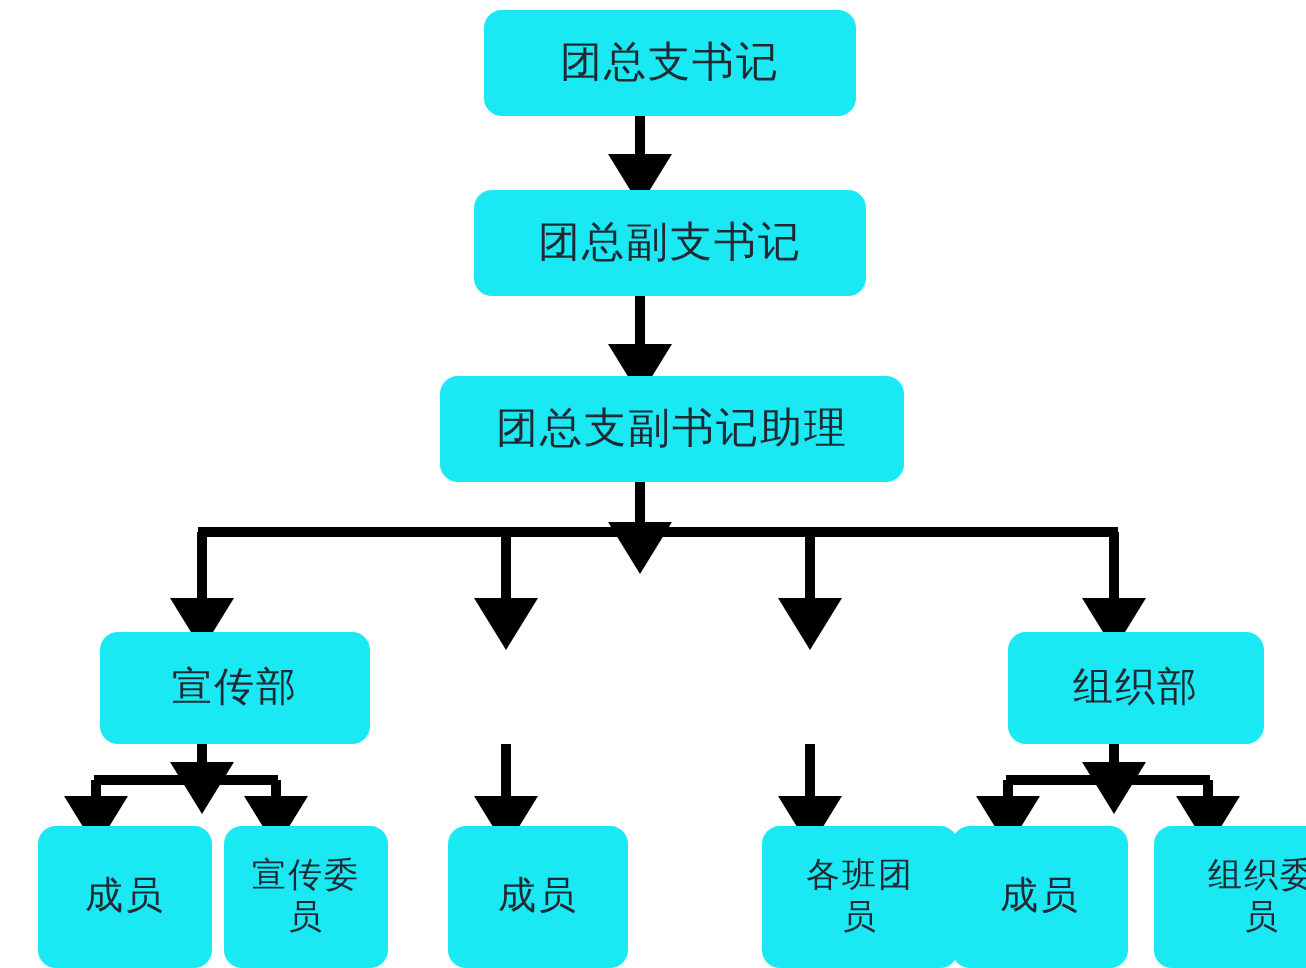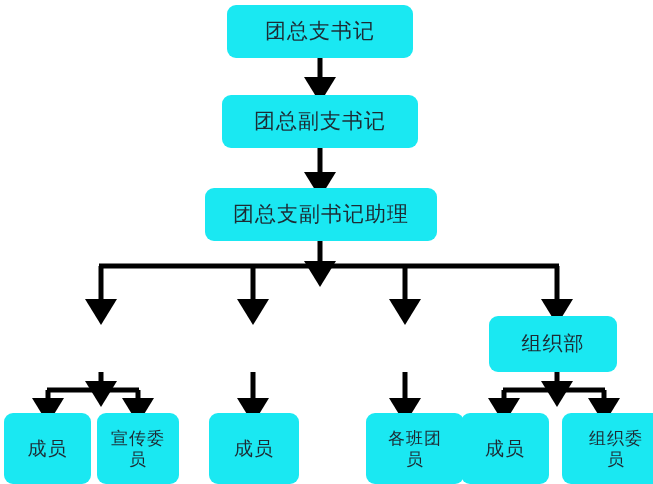--- a/index.html
+++ b/index.html
@@ -30,20 +30,21 @@
     position: absolute;
     background: #1ae8f2;
     border-radius: 9px;
     display: flex;
     align-items: center;
     justify-content: center;
     text-align: center;
     color: #1d2a33;
     box-sizing: border-box;
     z-index: 2;
+    margin-left: 15px;
   }
   .node-label {
     display: block;
     line-height: 1.18;
     letter-spacing: 1px;
     font-weight: 400;
     white-space: pre-line;
   }
   .level-1 .node-label { font-size: 21px; }
   .level-2 .node-label { font-size: 21px; }
@@ -97,20 +98,23 @@
   </div>
 
   <div class="node level-2" style="left:222px; top:95px; width:196px; height:53px;">
     <span class="node-label">团总副支书记</span>
   </div>
 
   <div class="node level-3" style="left:205px; top:188px; width:232px; height:53px;">
     <span class="node-label">团总支副书记助理</span>
   </div>
 
+  <div class="node level-4" style="left:35px; top:316px; width:135px; height:56px;">
+    <span class="node-label">宣传部</span>
+  </div>
   <div class="node level-4" style="left:489px; top:316px; width:128px; height:56px;">
     <span class="node-label">组织部</span>
   </div>
 
   <div class="node level-5" style="left:4px; top:413px; width:87px; height:71px;">
     <span class="node-label">成员</span>
   </div>
   <div class="node level-5 two-line" style="left:97px; top:413px; width:82px; height:71px;">
     <span class="node-label">宣传委
 员</span>

